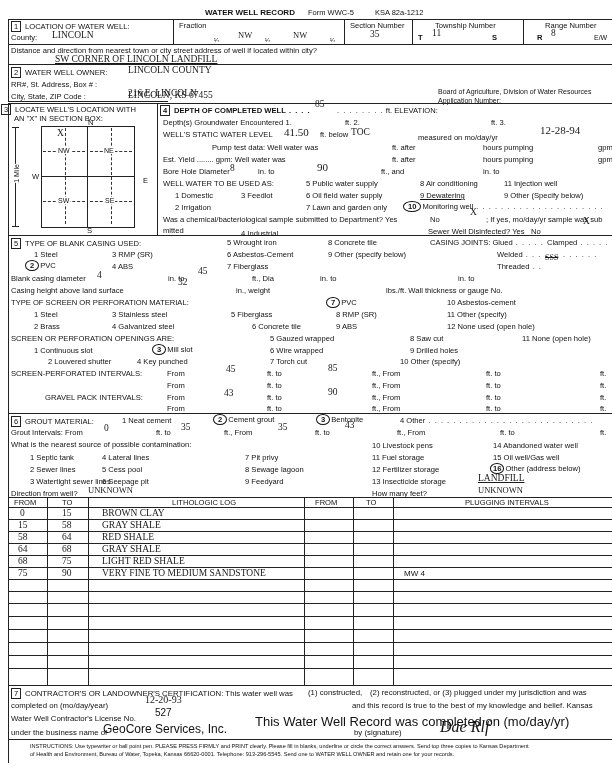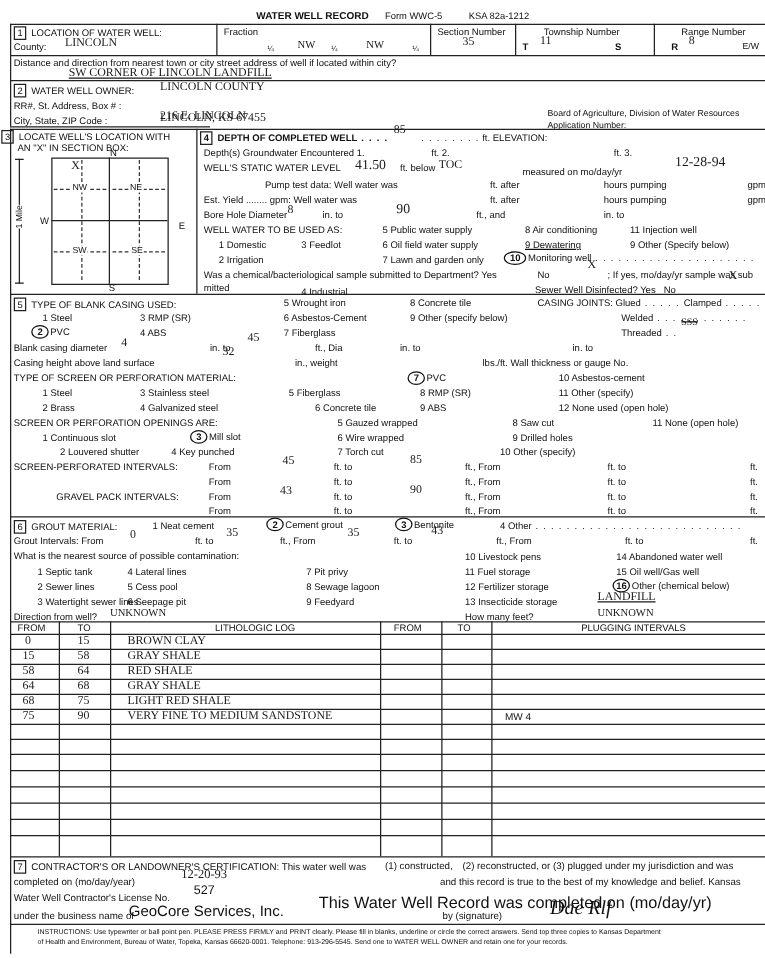--- a/index.html
+++ b/index.html
@@ -263,21 +263,21 @@
 <div class="abs" style="left:493px;top:441px;">14 Abandoned water well</div>
 <div class="abs" style="left:30px;top:465px;">2 Sewer lines</div>
 <div class="abs" style="left:102px;top:465px;">5 Cess pool</div>
 <div class="abs" style="left:245px;top:465px;">8 Sewage lagoon</div>
 <div class="abs" style="left:372px;top:453px;">11 Fuel storage</div>
 <div class="abs" style="left:493px;top:453px;">15 Oil well/Gas well</div>
 <div class="abs" style="left:30px;top:477px;">3 Watertight sewer lines</div>
 <div class="abs" style="left:102px;top:477px;">6 Seepage pit</div>
 <div class="abs" style="left:245px;top:477px;">9 Feedyard</div>
 <div class="abs" style="left:372px;top:465px;">12 Fertilizer storage</div>
-<div class="abs" style="left:490px;top:463px;"><span class="circ bold" style="padding:0 2px">16</span><span>Other (chemical below)</span></div>
+<div class="abs" style="left:490px;top:463px;"><span class="circ bold" style="padding:0 2px">16</span><span>Other (address below)</span></div>
 <div class="abs" style="left:372px;top:477px;">13 Insecticide storage</div>
 <div class="abs hw" style="left:478px;top:473px;text-decoration:underline;">LANDFILL</div>
 <div class="abs" style="left:11px;top:489px;">Direction from well?</div>
 <div class="abs hw" style="left:88px;top:485px;font-size:8.5px;">UNKNOWN</div>
 <div class="abs" style="left:372px;top:489px;">How many feet?</div>
 <div class="abs hw" style="left:478px;top:485px;font-size:8.5px;">UNKNOWN</div>
 
 <div class="hline" style="left:8px;top:497px;width:604px;"></div>
 <div class="hline" style="left:8px;top:507px;width:604px;"></div>
 <div class="vline" style="left:47px;top:497px;height:188px;"></div>

